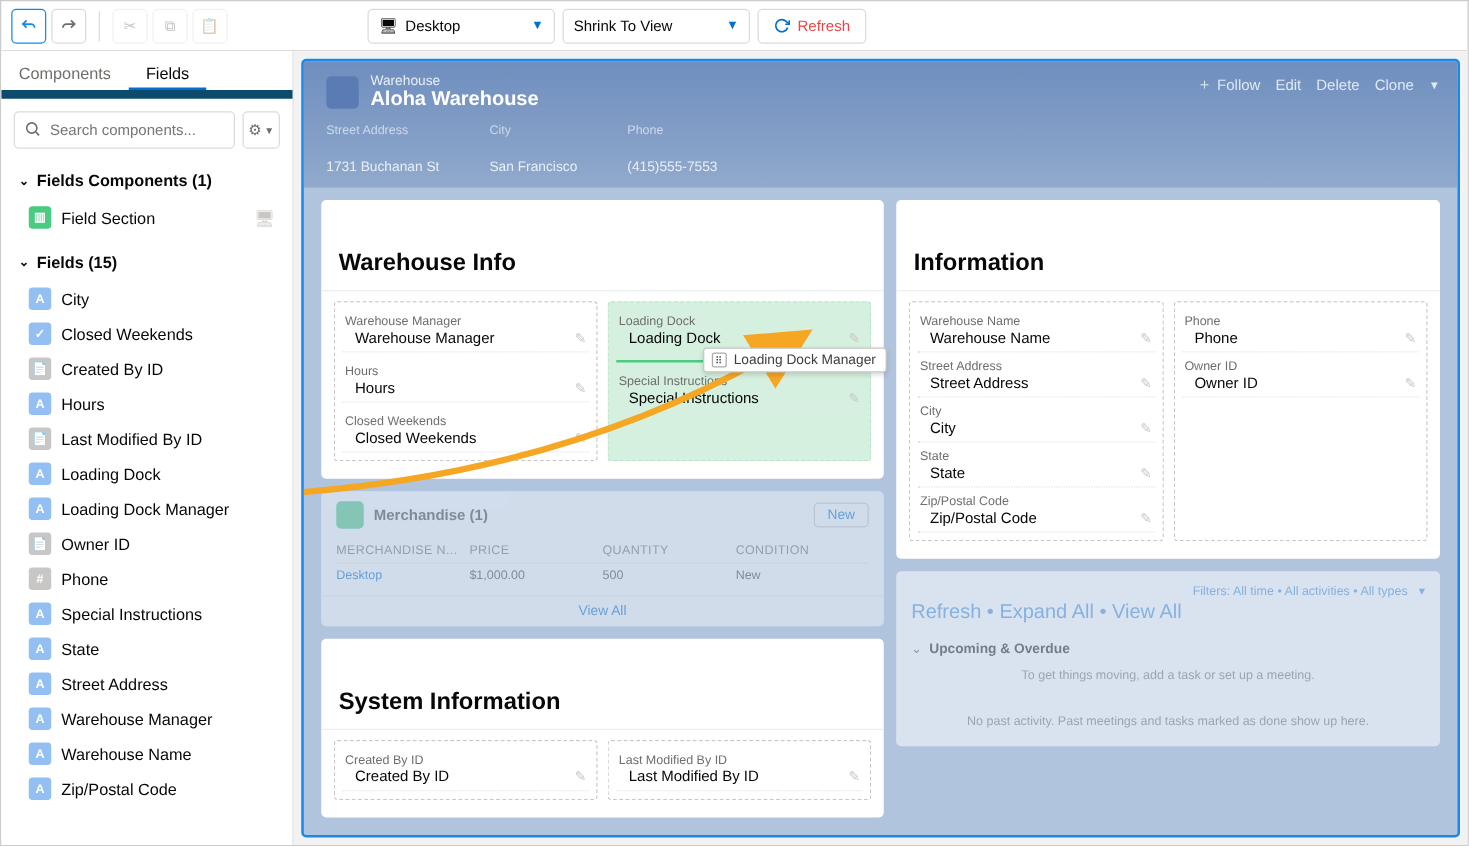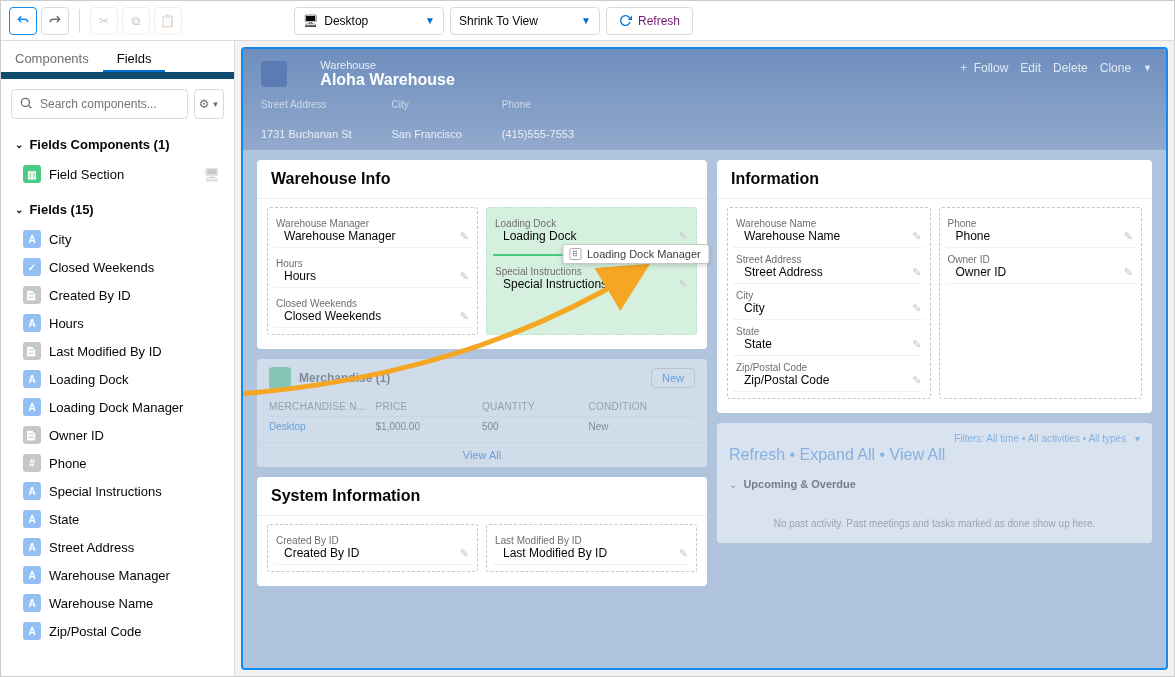--- a/index.html
+++ b/index.html
@@ -7,21 +7,21 @@
 
 
 .top-toolbar { height: 40px; border-bottom: 1px solid #dddbda; display: flex; align-items: center; padding: 0 8px; gap: 6px; }
 .tb-group { display: flex; gap: 4px; }
 .tb-btn { width: 28px; height: 28px; border: 1px solid #dddbda; border-radius: 4px; background: #fff; display: flex; align-items: center; justify-content: center; color: #706e6b; cursor: pointer; }
 .tb-btn.active { border-color: #1589ee; color: #1589ee; }
 .tb-btn.disabled { opacity: .4; }
 .tb-sep { width: 1px; height: 24px; background: #dddbda; margin: 0 4px; }
 .tb-select { height: 28px; border: 1px solid #dddbda; border-radius: 4px; display: flex; align-items: center; padding: 0 8px; gap: 8px; min-width: 150px; justify-content: space-between; color: #080707; cursor: pointer; background:#fff; }
 .tb-select .label { display:flex; align-items:center; gap:6px; }
-.tb-refresh { height: 28px; border: 1px solid #dddbda; border-radius: 4px; display: flex; align-items: center; gap: 6px; padding: 0 12px; color: #701a75; cursor: pointer; background:#fff; }
+.tb-refresh { height: 28px; border: 1px solid #dddbda; border-radius: 4px; display: flex; align-items: center; gap: 6px; padding: 0 12px; color: #ef4444; cursor: pointer; background:#fff; }
 .caret { font-size: 10px; color: #0070d2; }
 
 
 .columns { display: flex; height: calc(100% - 40px); }
 .left-panel { width: 234px; border-right: 1px solid #dddbda; display: flex; flex-direction: column; background:#fff; }
 .preview-area { flex: 1; background: #f3f2f2; padding: 6px; overflow: hidden; }
 
 
 .lp-tabs { display: flex; border-bottom: 7px solid #0c4a6e; height: 38px; }
 .lp-tab { padding: 10px 14px; color: #706e6b; font-size: 13px; cursor: pointer; border-bottom: 2px solid transparent; }
@@ -56,21 +56,21 @@
 .rec-actions { position: absolute; right: 14px; top: 10px; display: flex; gap: 12px; font-size: 12px; color: #dfe8f4; align-items:center; }
 .rec-fields-row { display:flex; gap:40px; margin-top:10px; font-size:11px; color:#dfe8f4; }
 .rec-fields-row .rf-label { color:#cdd9ea; font-size:10px; }
 .rec-fields-row .rf-val { color:#e8eef7; font-size:11px;margin-top:18px; }
 
 .preview-body { padding: 10px 14px; display: flex; gap: 10px; }
 .col-main { width: 450px; display:flex; flex-direction:column; gap:10px; }
 .col-side { flex: 1; display:flex; flex-direction:column; gap:10px; }
 
 .card { background:#fff; border-radius:4px; }
-.card-title { font-size: 16px; font-weight:600; color:#080707; padding: 10px 14px; border-bottom: 1px solid #eee; }
+.card-title { font-size: 19px; font-weight:600; color:#080707; padding: 10px 14px; border-bottom: 1px solid #eee; margin-top: 30px; }
 .card-body { padding: 8px 10px 14px; }
 
 .field-grid { display:flex; gap:8px; }
 .field-col { flex:1; border: 1px dashed #c9c7c5; border-radius:3px; padding: 6px; display:flex; flex-direction:column; gap:6px; }
 .field-col.highlight { background:#d5f0df; border-color:#b9e4c9; }
 .field-box { border-bottom: 1px dotted #e5e4e2; padding: 4px 2px; position:relative; }
 .field-box .fb-label { font-size: 10px; color:#706e6b; }
 .field-box .fb-val { font-size: 12px; color:#080707; padding-left: 8px; }
 .field-box .pencil { position:absolute; right:2px; bottom:4px; color:#c9c7c5; font-size:11px; }
 
@@ -252,21 +252,21 @@
         </div>
       </div>
   </div>
 
   <div class="preview-area">
     <div class="preview-frame">
       <div class="rec-header">
         <div class="dim-overlay"></div>
         <div>
           <span class="rec-icon"></span>
-          <span style="display:inline-block;vertical-align:middle;margin-left:24px;">
+          <span style="display:inline-block;vertical-align:middle;">
             <div class="rec-obj">Warehouse</div>
             <div class="rec-title">Aloha Warehouse</div>
           </span>
         </div>
         <div class="rec-actions">
           <span style="display:flex;align-items:center;gap:4px;">
               <span>＋</span>
               <span>Follow</span>
             </span>
           <span>Edit</span>
@@ -438,20 +438,21 @@
             <div class="rel-dim"></div>
             <div class="act-filters">
               <span>Filters: All time • All activities • All types</span>
               <span style="margin-left:6px;">▾</span>
             </div>
             <div class="act-links">Refresh • Expand All • View All</div>
             <div class="act-sec">
               <span class="chev">⌄</span>
               <span style="font-weight:600;color:#3e3e3c;">Upcoming &amp; Overdue</span>
             </div>
+            <div class="act-empty">To get things moving, add a task or set up a meeting.</div>
             <div style="height:18px;"></div>
             <div class="act-empty" style="padding-bottom:14px;">No past activity. Past meetings and tasks marked as done show up here.</div>
           </div>
         </div>
       </div>
 
       <svg class="arrow-svg" width="940" height="680" style="left:0;top:0;">
         <defs>
           <marker id="arrowhead" markerWidth="12" markerHeight="12" refX="6" refY="5" orient="auto">
             <path d="M0,0 L10,5 L0,10 Z" fill="#f5a623"></path>

